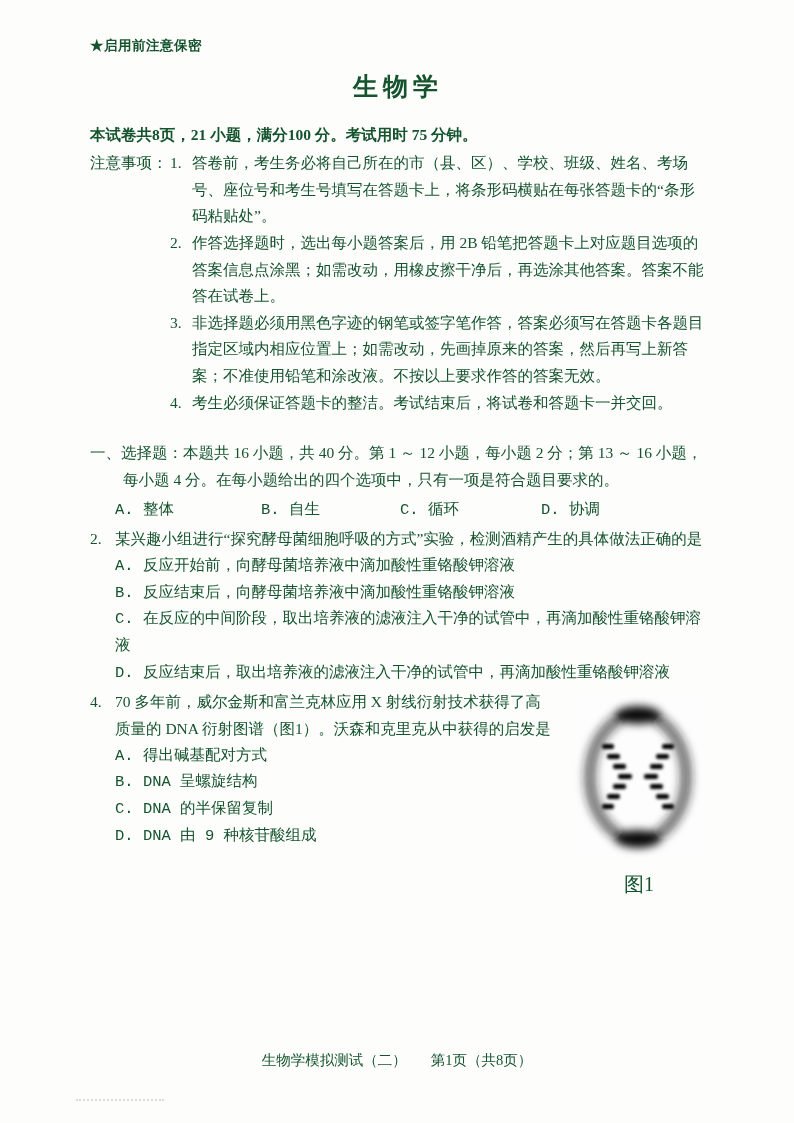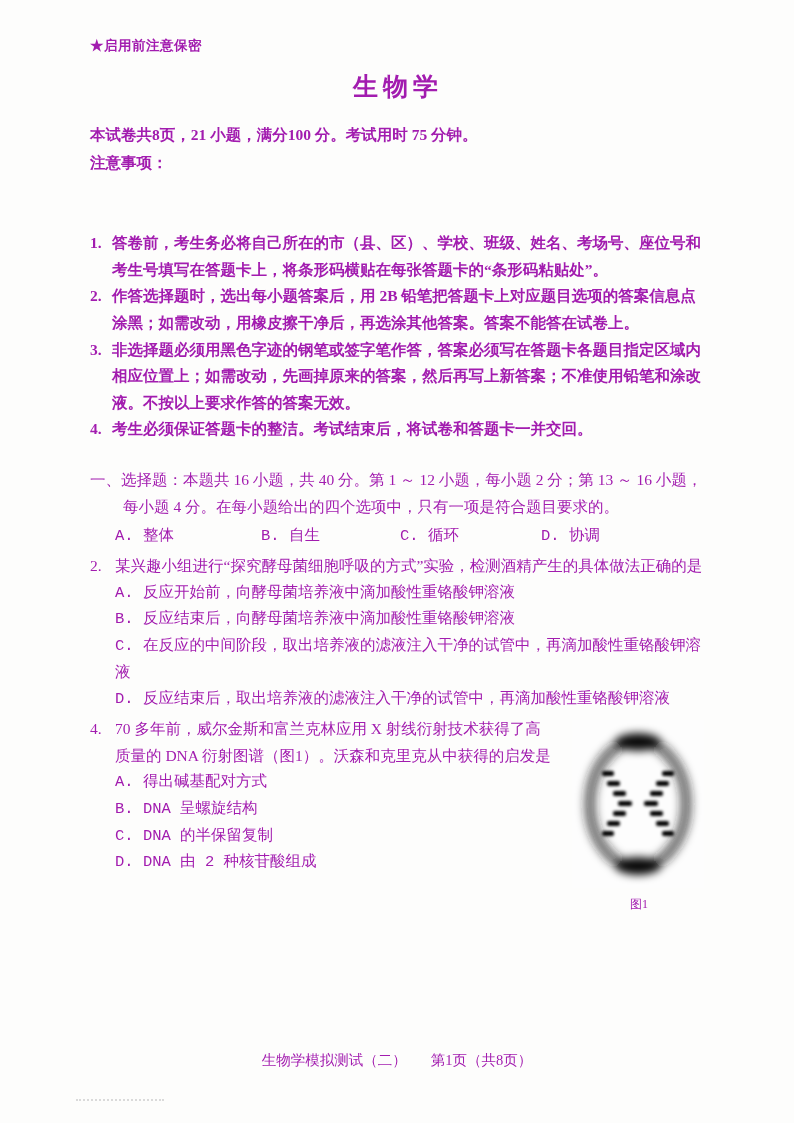--- a/index.html
+++ b/index.html
@@ -2,48 +2,48 @@
 <html><head>
 <meta charset="utf-8">
 <style>
   * { margin:0; padding:0; box-sizing:border-box; }
   html,body { background:#ffffff; }
   .page {
     position:relative;
     width:794px; height:1123px;
     margin:0 auto;
     background:#fdfdfc;
-    color:#a21caf;
+    color:#14532d;
     font-family:"Liberation Serif","DejaVu Serif",serif;
     font-size:15.5px;
     line-height:1.72;
     padding:34px 88px 0 90px;
     overflow:hidden;
   }
   .security-notice { font-weight:bold; font-size:13.5px; letter-spacing:.5px; }
   .exam-title { text-align:center; font-size:21px; font-weight:bold; margin-top:16px; letter-spacing:1px; }
   .subject-title { text-align:center; font-size:25px; font-weight:bold; margin-top:8px; letter-spacing:5px; }
   .paper-info { font-weight:bold; margin-top:14px; }
-  .notes { display:flex; margin-top:1px; font-weight:bold;flex-direction:column; }
+  .notes { display:flex; margin-top:1px; font-weight:normal; }
   .notes-label { flex:0 0 80px; white-space:nowrap; }
   .notes-items { flex:1; }
   .note-item { padding-left:22px; text-indent:-22px; }
   .note-num { display:inline-block; width:22px; text-indent:0; }
   .section-header { font-weight:normal; margin-top:24px; padding-left:33px; text-indent:-33px; }
   .question { margin-top:3px; }
   .q-stem { padding-left:25px; text-indent:-25px; }
   .q-num { display:inline-block; width:25px; text-indent:0; }
   .q-options { padding-left:25px; }
   .q-options .option { display:block;font-family:Liberation Mono, monospace; }
   .grid4 { display:grid; grid-template-columns:146px 139px 141px auto; }
   .grid2 { display:grid; grid-template-columns:283px auto; }
   .q4 { overflow:hidden; }
   .q4 .figure { float:right; width:134px; margin:4px 0 0 16px; text-align:center; }
   .figure-image { width:132px; height:168px; background:#fdfdfd; }
-  .figure-caption { font-size:12px; margin-top:6px; }
+  .figure-caption { font-size:20px; margin-top:6px; }
   .footer { position:absolute; left:0; right:0; bottom:50px; text-align:center; font-size:14.5px; }
   .footer span { margin:0 12px;text-align:center; }
   .artifact-dots { position:absolute; left:76px; bottom:22px; width:88px; border-bottom:2px dotted #cccccc; opacity:.7; }
 </style>
 </head>
 <body>
 
 <div class="page">
 
   <div class="security-notice">★启用前注意保密</div>
@@ -131,21 +131,21 @@
       </div>
       <div class="figure-caption">图1</div>
     </div>
     <div class="q-stem">
       <span class="q-num">4.</span><span>70 多年前，威尔金斯和富兰克林应用 X 射线衍射技术获得了高质量的 DNA 衍射图谱（图1）。沃森和克里克从中获得的启发是</span>
     </div>
     <div class="q-options">
       <span class="option">A. 得出碱基配对方式</span>
       <span class="option">B. DNA 呈螺旋结构</span>
       <span class="option">C. DNA 的半保留复制</span>
-      <span class="option">D. DNA 由 2 种核苷酸组成</span>
+      <span class="option">D. DNA 由 9 种核苷酸组成</span>
     </div>
   </div>
 
   <div class="footer">
     <span>生物学模拟测试（二）</span><span>第1页（共8页）</span>
   </div>
 
   <div class="artifact-dots"></div>
 
 </div>

